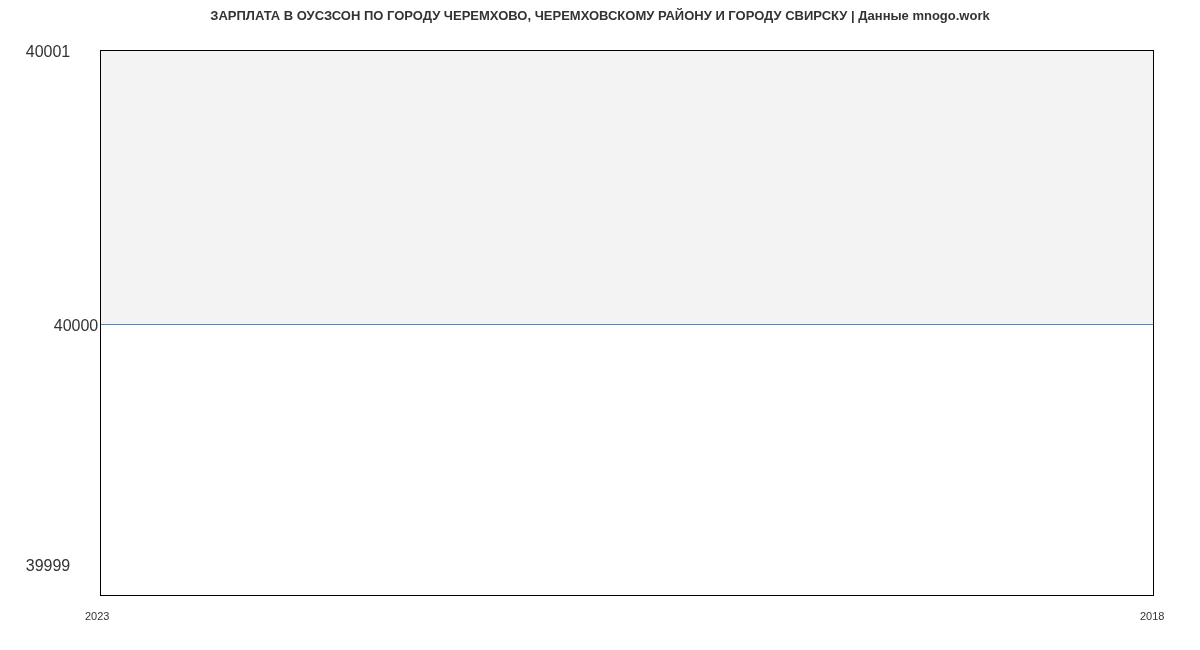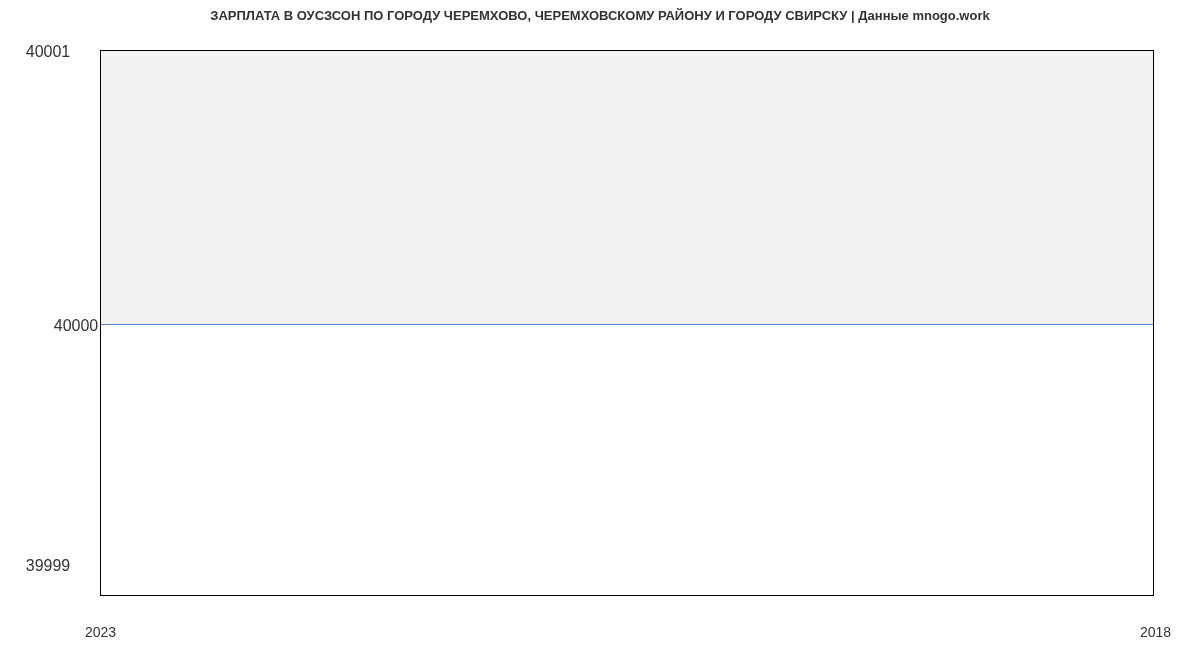--- a/index.html
+++ b/index.html
@@ -50,22 +50,22 @@
       width: 96px;
       text-align: center;
       font-size: 16px;
       color: #333;
     }
     .y-tick-top { top: 43px; }
     .y-tick-mid { top: 317px; margin-left: 28px; }
     .y-tick-bot { top: 557px; }
     .x-tick {
       position: absolute;
-      top: 624px;
-      font-size: 14px;
+      top: 610px;
+      font-size: 11px;
       color: #333;
     }
     .x-tick-left { left: 85px; }
     .x-tick-right { left: 1140px; }
   </style>
 </head>
 <body>
 
 <div class="title">ЗАРПЛАТА В ОУСЗСОН ПО ГОРОДУ ЧЕРЕМХОВО, ЧЕРЕМХОВСКОМУ РАЙОНУ И ГОРОДУ СВИРСКУ | Данные mnogo.work</div>
 

